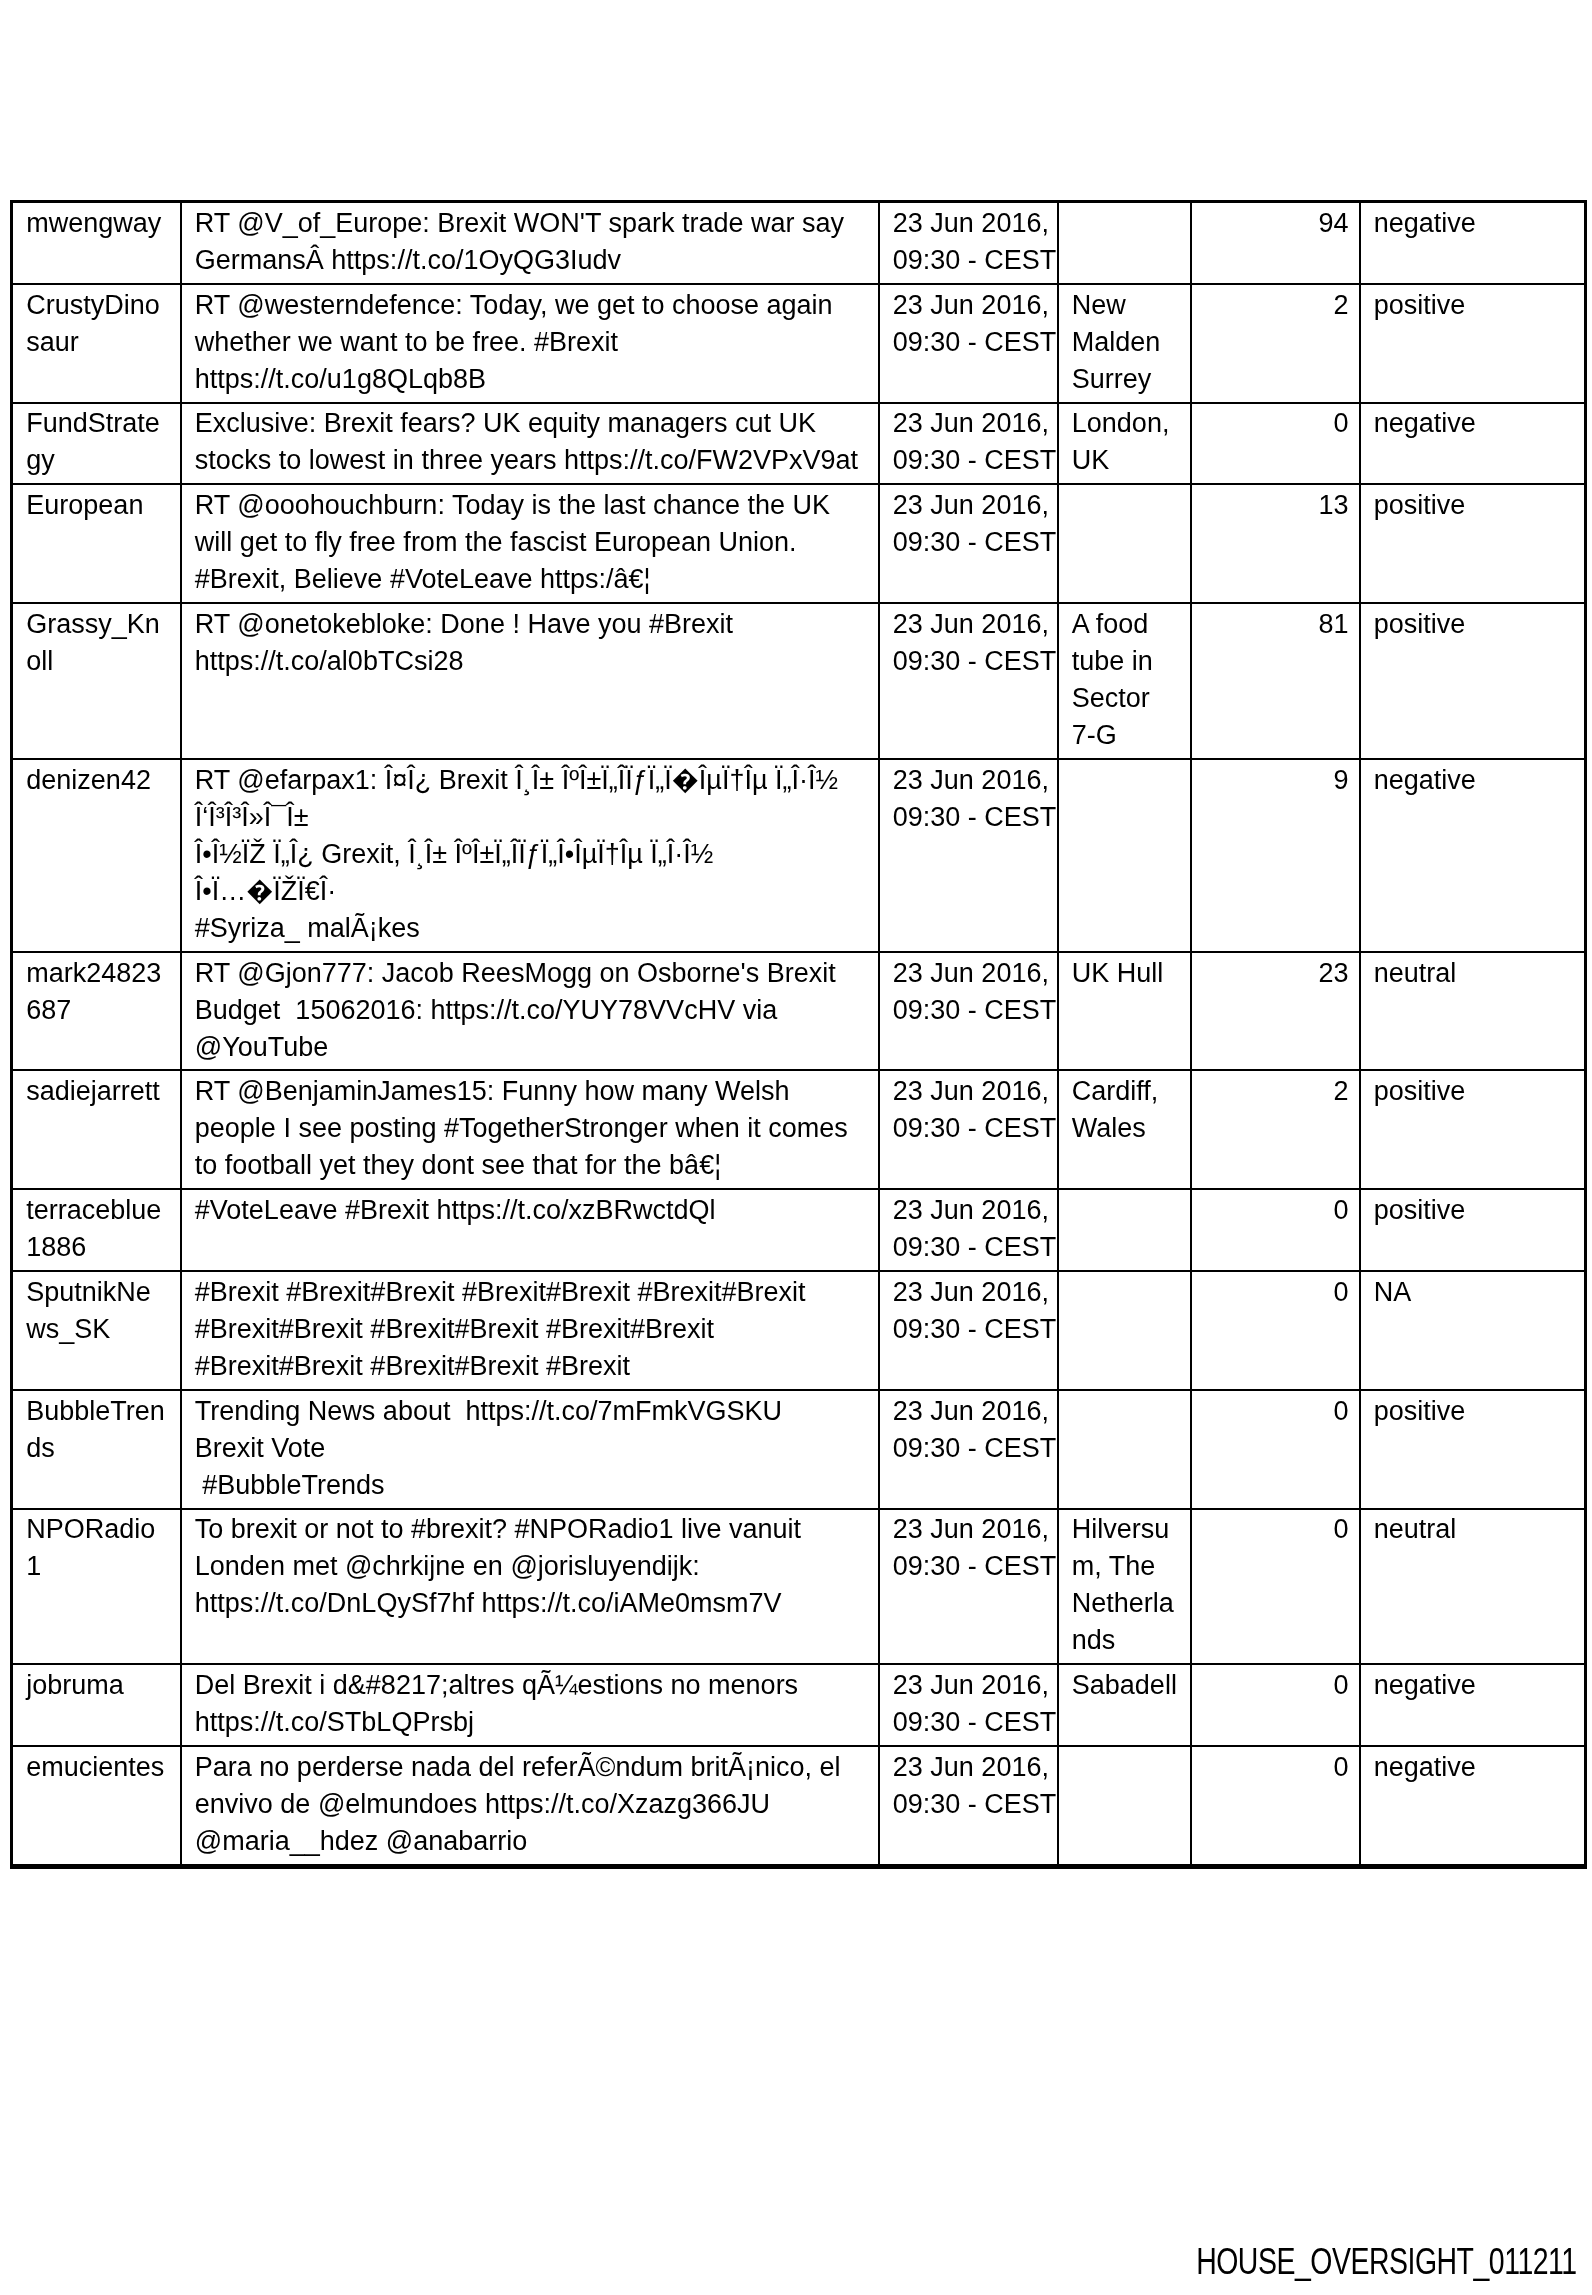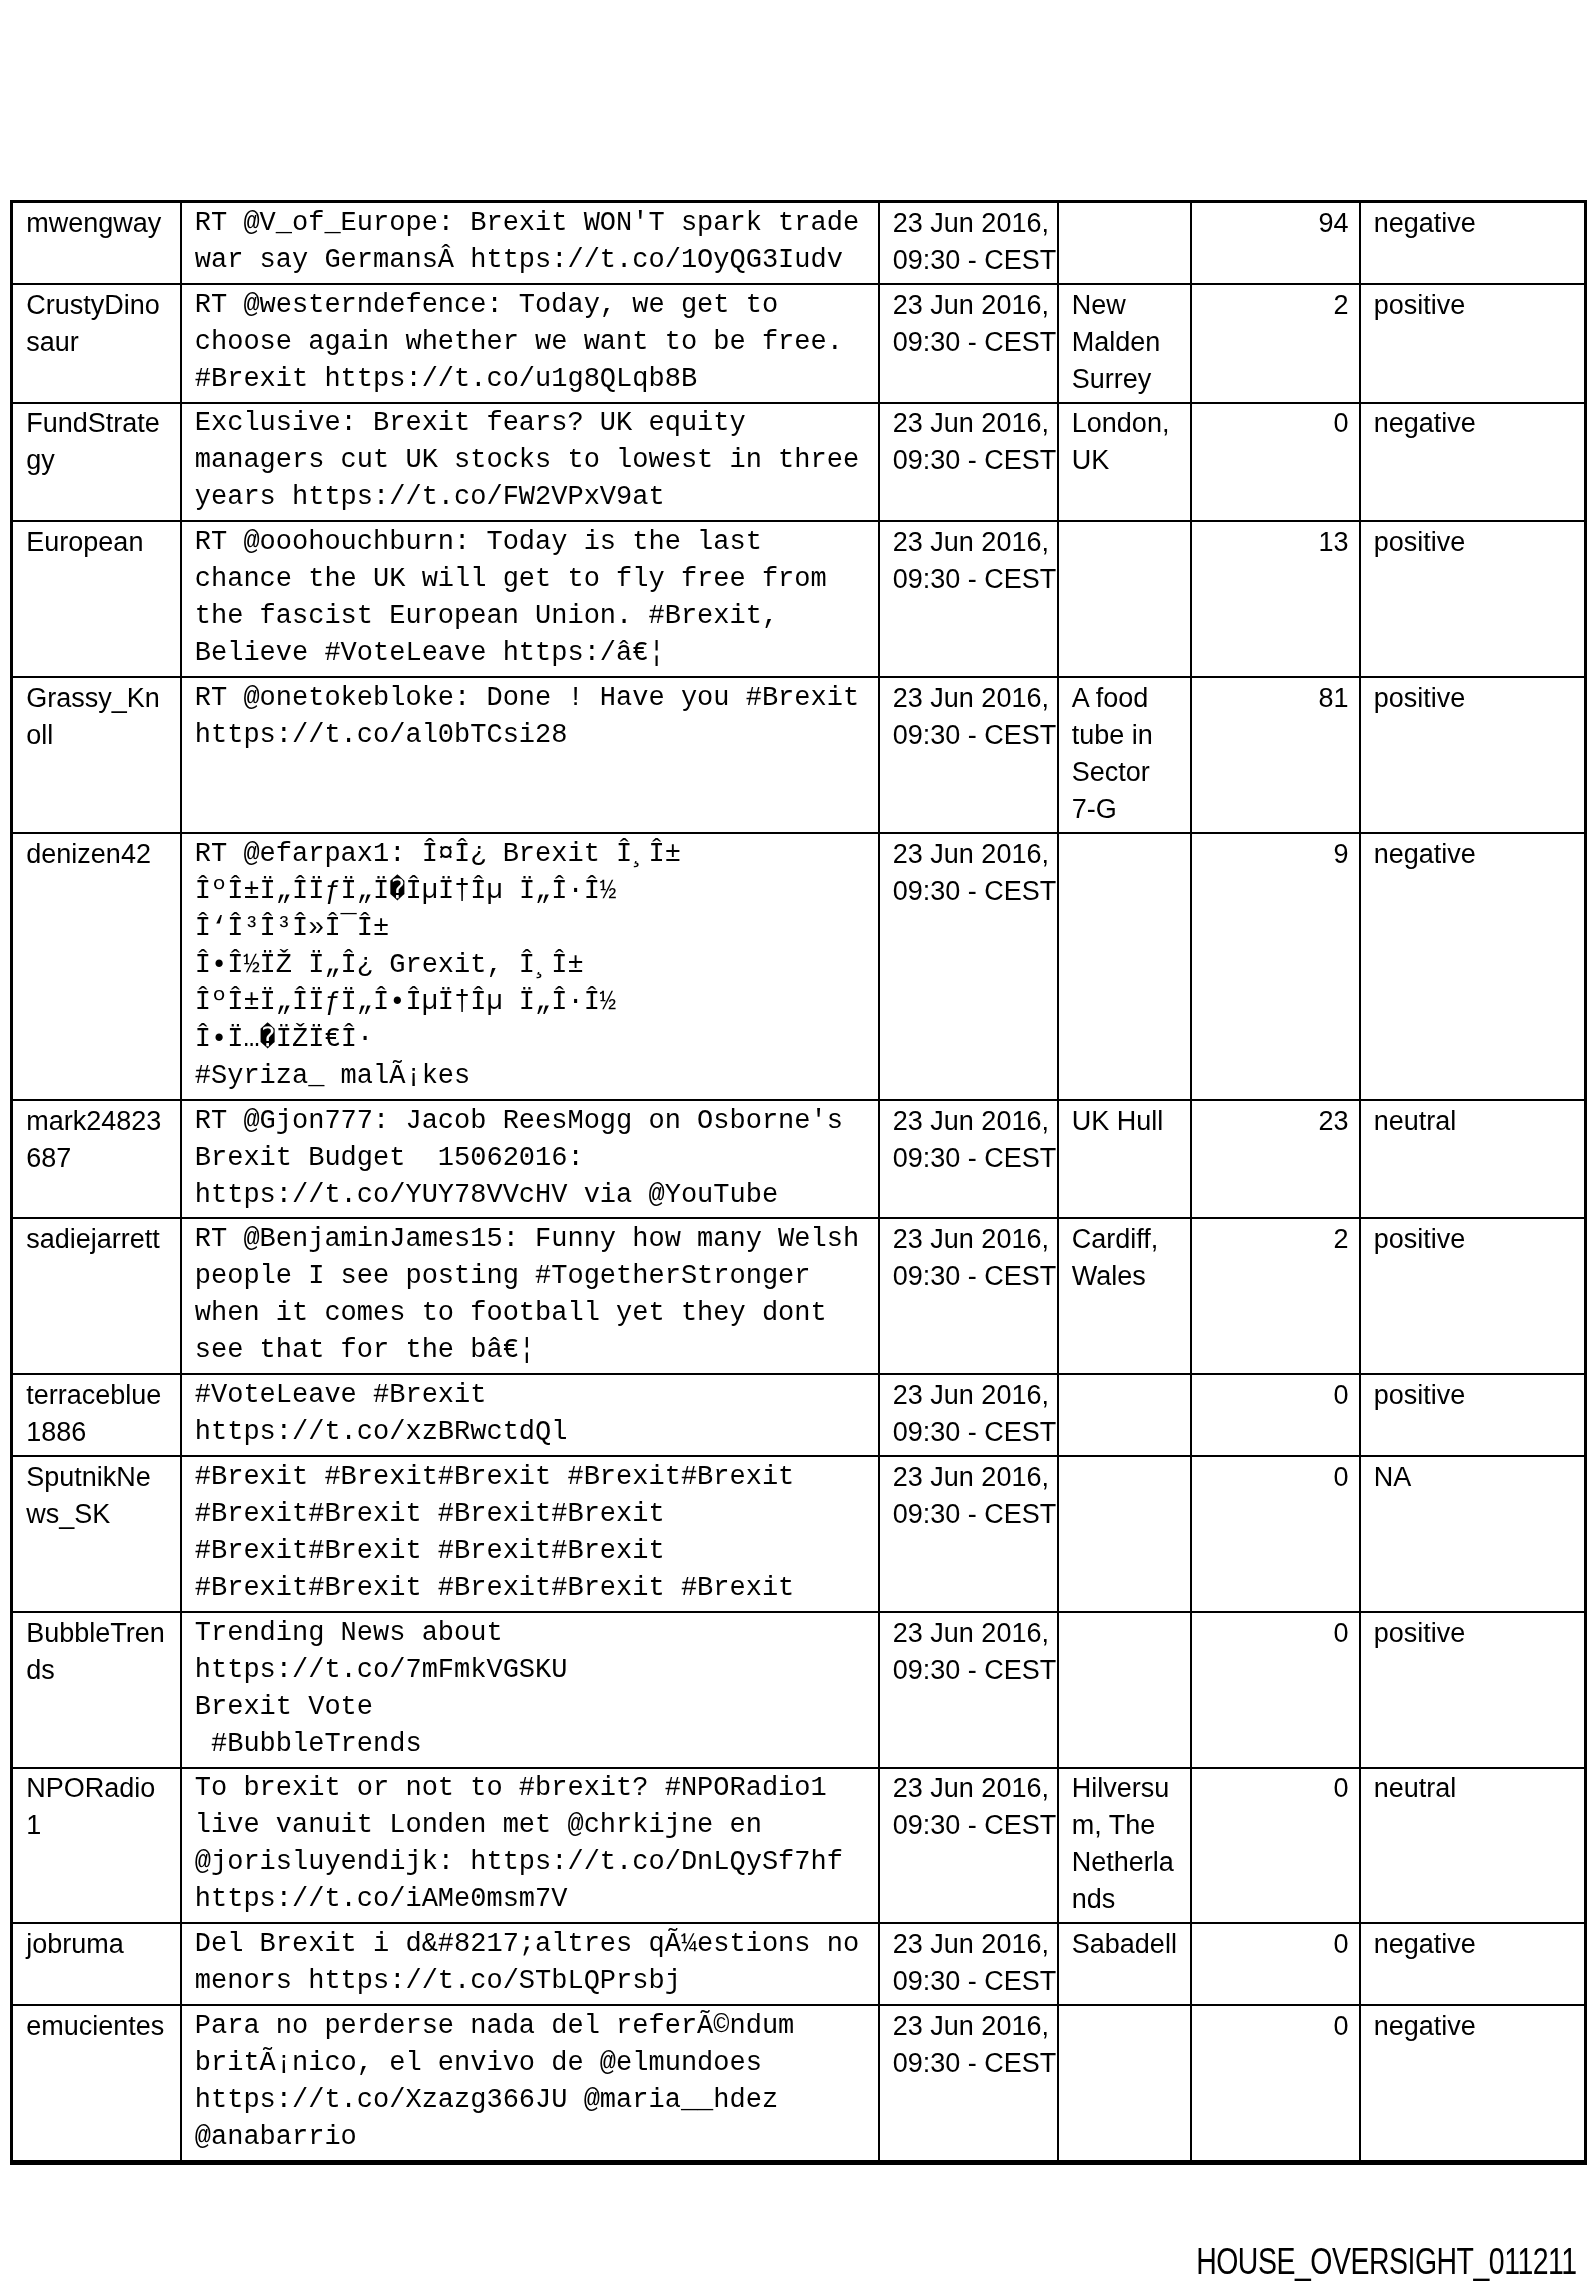--- a/index.html
+++ b/index.html
@@ -35,21 +35,20 @@
     overflow: hidden;
   }
   td.c-username {
     overflow-wrap: break-word;
     word-wrap: break-word;
   }
   td.c-tweet {
     white-space: pre-wrap;
     overflow-wrap: break-word;
     word-wrap: break-word;
-    font-family: Liberation Mono, monospace;
   }
   td.c-datetime {
     white-space: pre;
     padding-left: 10.3px;
     padding-right: 1.3px;
   }
   td.c-location {
     overflow-wrap: break-word;
     word-wrap: break-word;
     padding-left: 11.6px;

